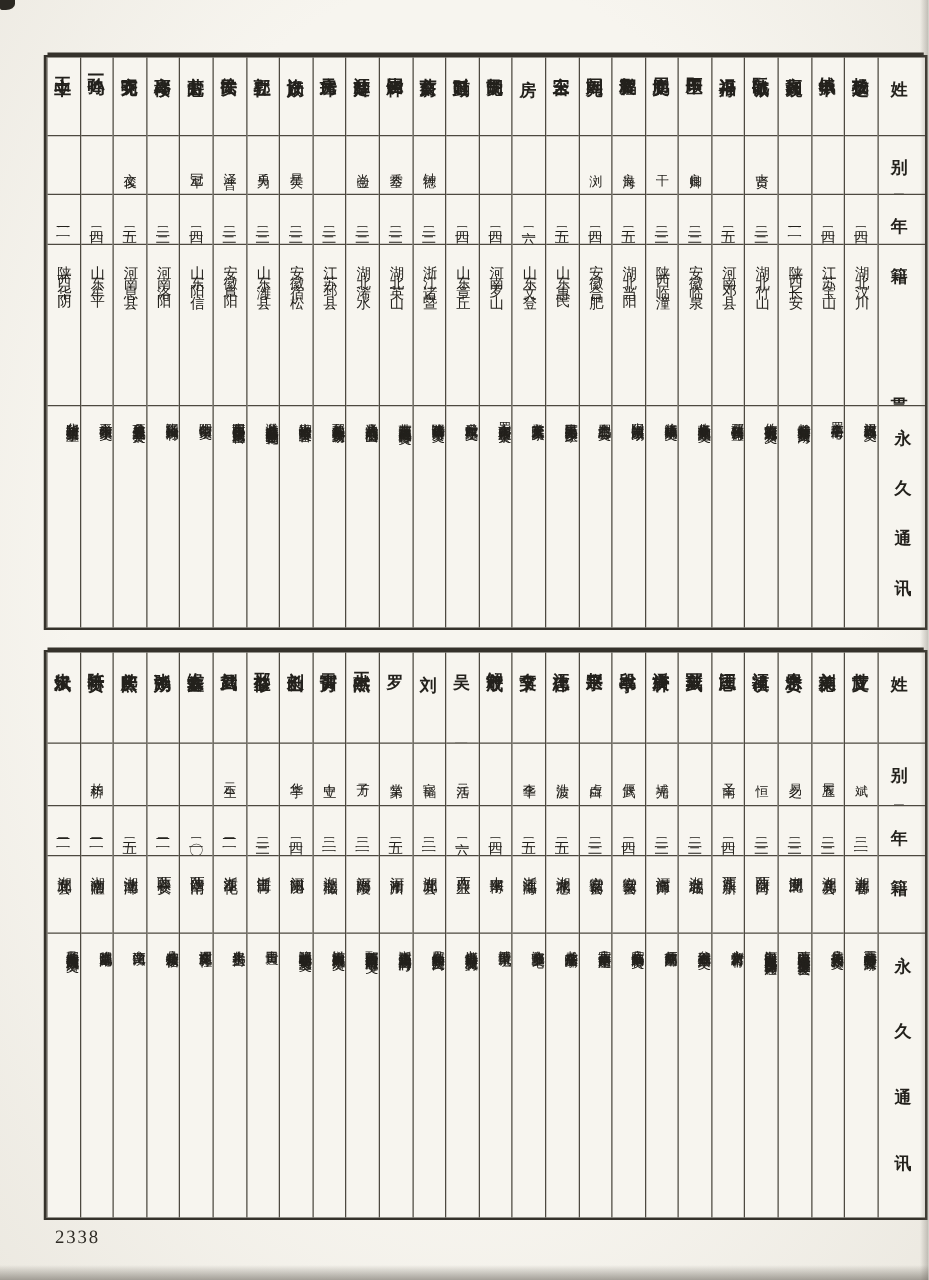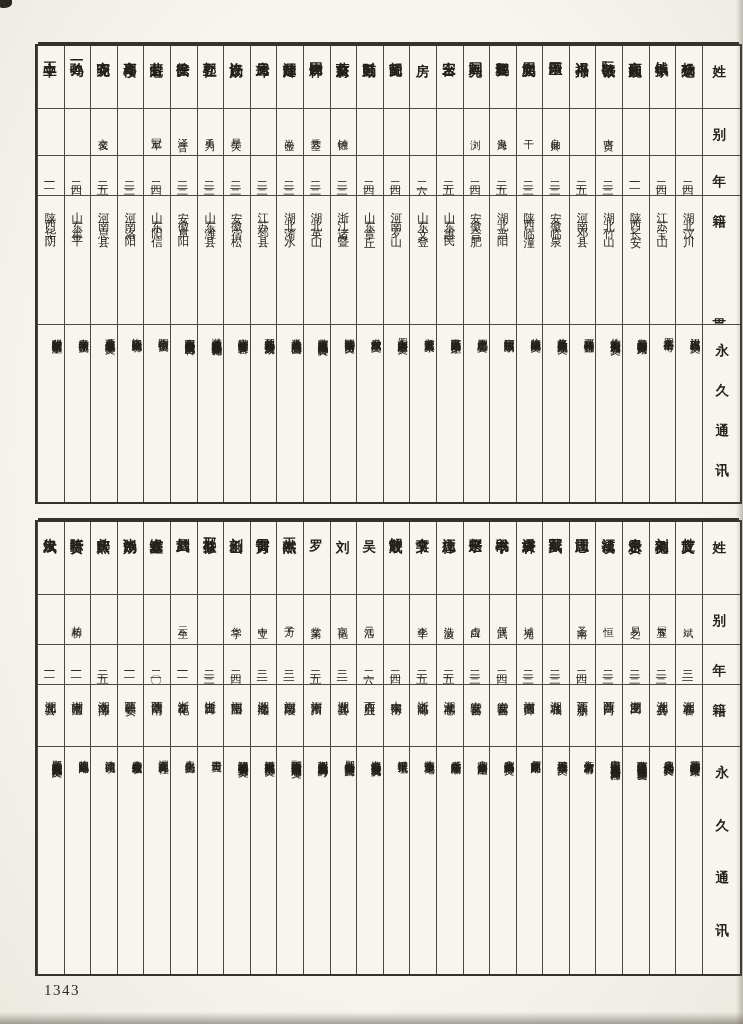--- a/index.html
+++ b/index.html
@@ -418,18 +418,18 @@
       </div>
       <div class="col">
         <div class="cell c-name">朱汉斌</div>
         <div class="cell c-alias"></div>
         <div class="cell c-age">二一</div>
         <div class="cell c-native">湖北郧县</div>
         <div class="cell c-addr">郧县晋柳乡明偳店邮政代办所交</div>
       </div>
     </div>
 
-  <div class="page-number">1343</div>
+  <div class="page-number">2338</div>
 
   <div class="artifact" id="speck-top-left"></div>
   <div class="artifact" id="edge-shadow-right"></div>
   <div class="artifact" id="edge-shadow-bottom"></div>
 </div>
 
 </body></html>

